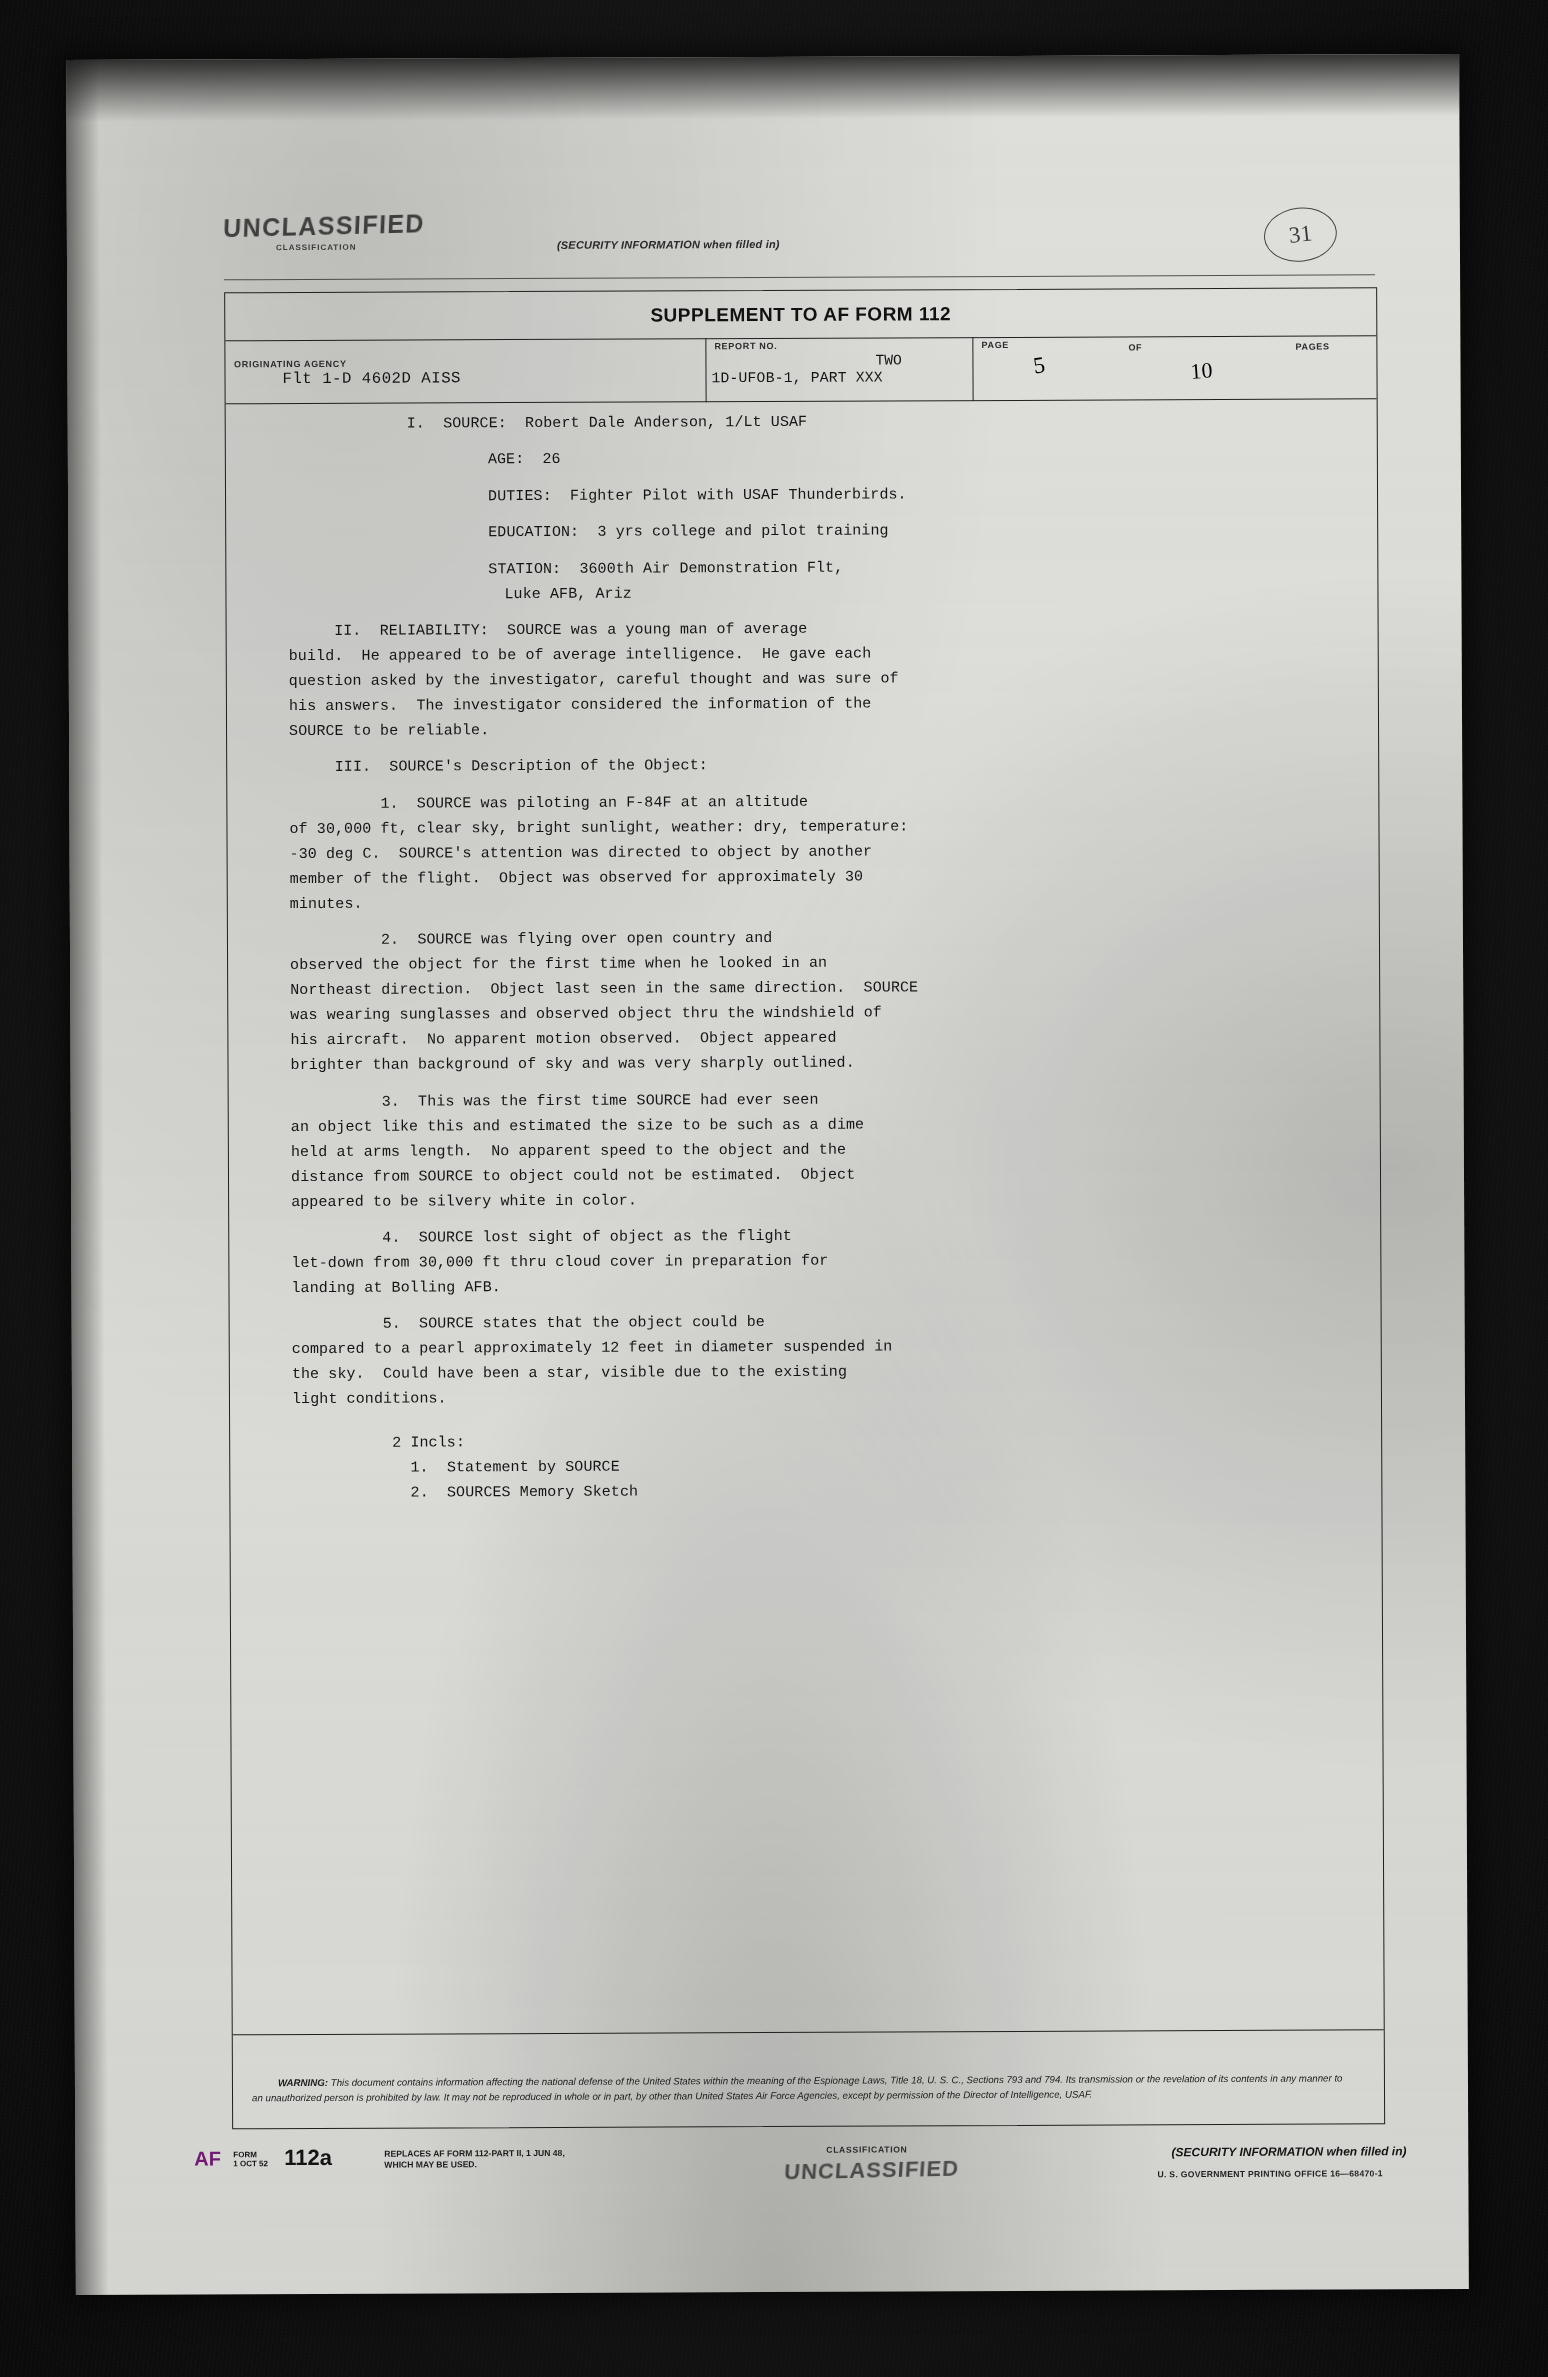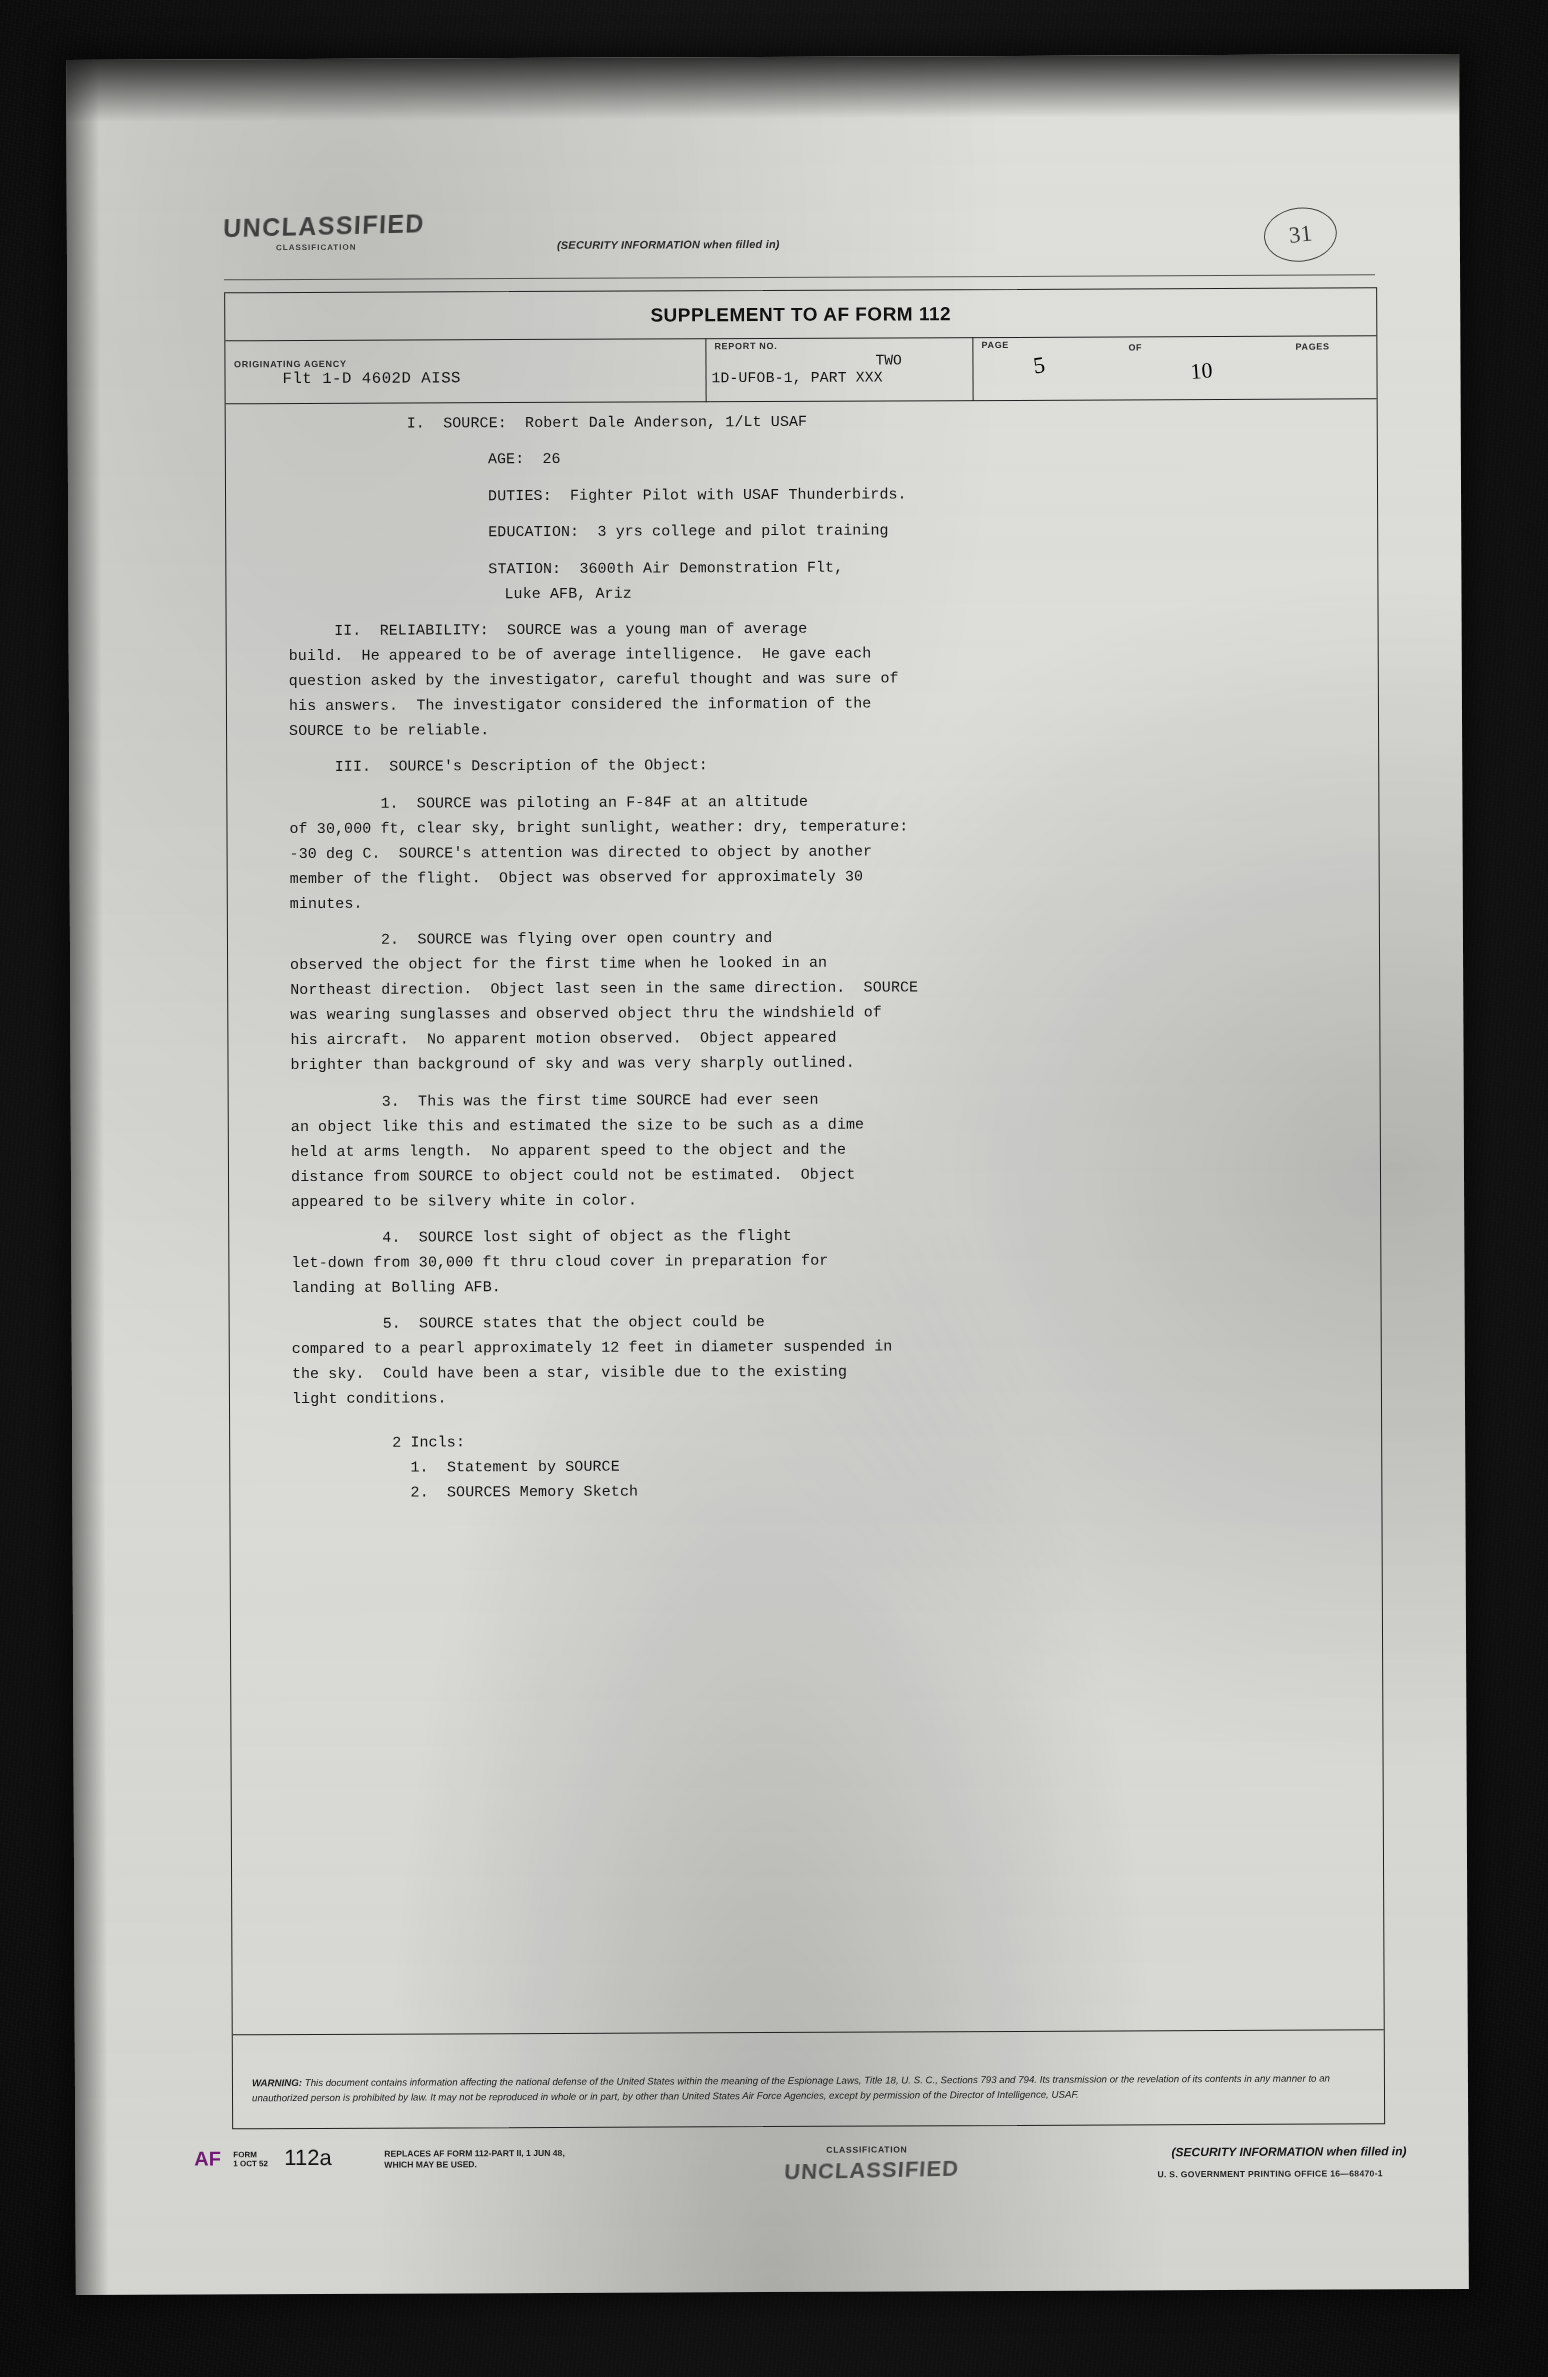--- a/index.html
+++ b/index.html
@@ -260,21 +260,21 @@
     position: absolute;
     left: 19px;
     bottom: 23px;
     width: 1103px;
     font-size: 9.7px;
     line-height: 15px;
     font-style: italic;
     color: #1c1c1c;
     font-family: "Liberation Sans", sans-serif;
   }
-  #warning-text b { font-style: italic; }
+  #warning-text b { font-style: italic; margin-left: 26px; }
 
   
   #footer {
     position: absolute;
     left: 119px;
     top: 2083px;
     width: 1217px;
     height: 86px;
   }
   #af-form-label {
@@ -289,21 +289,21 @@
     left: 39px; top: 7.6px;
     font-size: 8px;
     font-weight: bold;
     color: #141414;
     line-height: 9.5px;
   }
   #af-form-number {
     position: absolute;
     left: 90px; top: 2.9px;
     font-size: 22px;
-    font-weight: normal;
+    font-weight: bold;
     color: #141414;
   }
   #replaces-text {
     position: absolute;
     left: 190px; top: 6.7px;
     font-size: 8.6px;
     font-weight: bold;
     line-height: 11px;
     color: #1c1c1c;
   }

